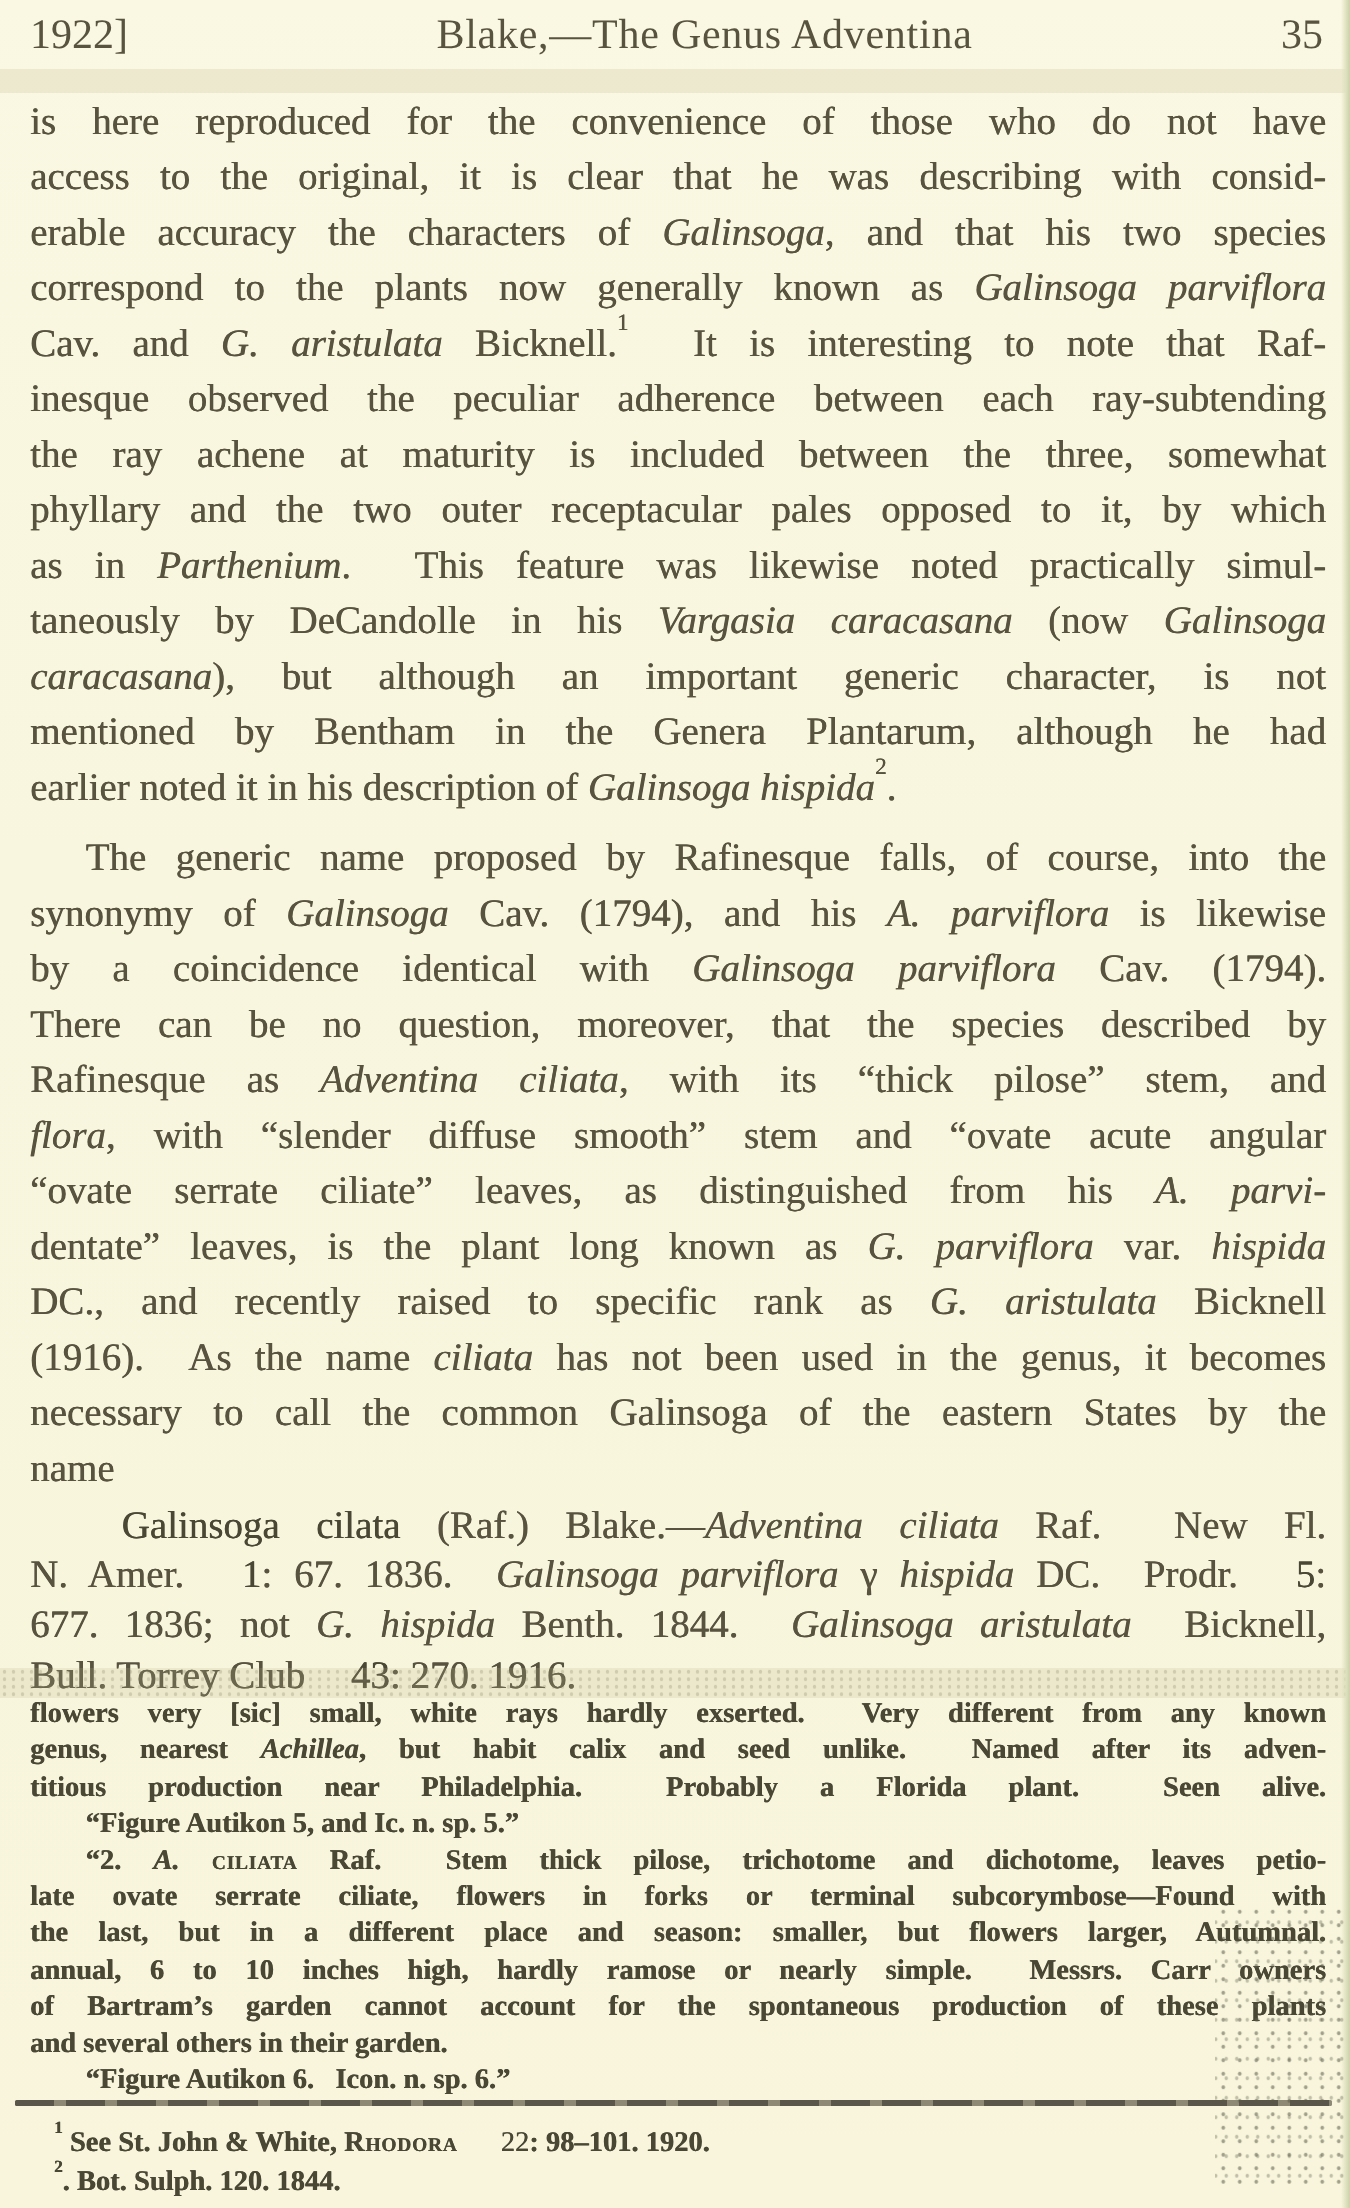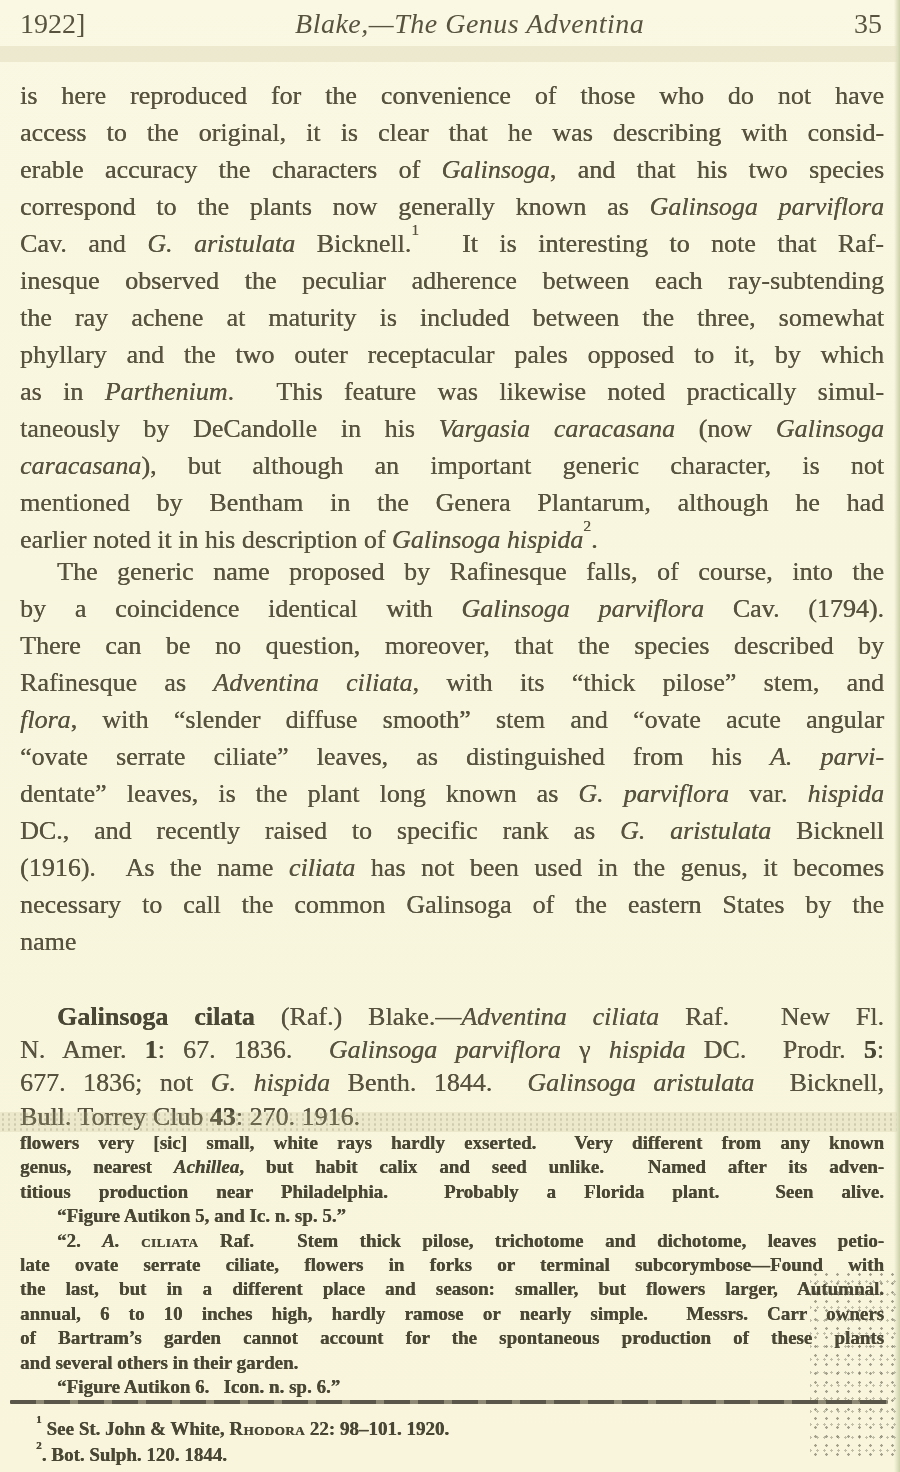--- a/index.html
+++ b/index.html
@@ -13,43 +13,43 @@
   .page{
     position:relative;width:900px;height:1472px;
     background:linear-gradient(180deg,#faf7e2 0%,var(--background) 40%,#f8f5dc 100%);
     overflow:hidden;color:var(--ink);
   }
   .header{
     position:absolute;top:8px;left:20px;right:18px;
     display:flex;justify-content:space-between;align-items:baseline;
     font-size:28px;color:var(--ink);
   }
-  .header .title{letter-spacing:.5px;font-style:italic;}
+  .header .title{letter-spacing:.5px;}
   .block{position:absolute;left:20px;width:864px;}
   .tline{
     text-align:justify;text-align-last:justify;text-justify:inter-word;
     text-shadow:0.3px 0 0 currentColor;
   }
   .tline.last{text-align-last:left;}
   .tline.indent{text-indent:37px;}
   .body-text{font-size:26px;line-height:37px;}
-  .para1{top:77px;}
+  .para1{top:62px;}
   .para2{top:553px;}
   .species{top:1000px;font-size:26px;line-height:33.2px;}
   .quote{top:1131px;font-size:19px;line-height:24.4px;font-weight:bold;color:var(--ink-dark);}
   .footnotes{top:1416px;font-size:19px;line-height:26px;font-weight:bold;color:var(--ink-dark);}
   .footnotes .tline{text-align:center;text-align-last:left;text-indent:16px;}
   .footnote-rule{
     position:absolute;top:1400px;left:10px;width:878px;height:4px;
     background:repeating-linear-gradient(90deg,#5a574a 0 26px,#8d8974 26px 34px);
     border-radius:1px;
   }
   sup{font-size:.6em;position:relative;top:-.45em;line-height:0;}
   i{}
-  b{font-weight:bold;color:var(--ink-dark);}
+  b{font-weight:normal;color:var(--ink-dark);margin-left:24px;}
   .smallcaps{font-variant:small-caps;letter-spacing:.5px;}
   .scan-band{position:absolute;left:0;width:100%;pointer-events:none;
     background:rgba(183,178,134,.20);}
   .band1{top:46px;height:16px;}
   .band2{top:1112px;height:20px;
     background-image:radial-gradient(circle,rgba(122,118,90,.25) 1px,transparent 1.4px);
     background-size:6px 5px;}
   .edge-strip{
     position:absolute;top:0;right:0;width:6px;height:100%;
     background:linear-gradient(90deg,rgba(205,210,170,0) 0%,var(--edge) 60%,#ccd1a8 100%);
@@ -89,20 +89,21 @@
       <div class="tline">phyllary and the two outer receptacular pales opposed to it, by which</div>
       <div class="tline">as in <i>Parthenium</i>.&nbsp; This feature was likewise noted practically simul-</div>
       <div class="tline">taneously by DeCandolle in his <i>Vargasia caracasana</i> (now <i>Galinsoga</i></div>
       <div class="tline"><i>caracasana</i>), but although an important generic character, is not</div>
       <div class="tline">mentioned by Bentham in the Genera Plantarum, although he had</div>
       <div class="tline last">earlier noted it in his description of <i>Galinsoga hispida</i><sup>2</sup>.</div>
     </div>
 
   <div class="block body-text para2">
       <div class="tline indent">The generic name proposed by Rafinesque falls, of course, into the</div>
+      <div class="tline">synonymy of <i>Galinsoga</i> Cav. (1794), and his <i>A. parviflora</i> is likewise</div>
       <div class="tline">by a coincidence identical with <i>Galinsoga parviflora</i> Cav. (1794).</div>
       <div class="tline">There can be no question, moreover, that the species described by</div>
       <div class="tline">Rafinesque as <i>Adventina ciliata</i>, with its “thick pilose” stem, and</div>
       <div class="tline"><i>flora</i>, with “slender diffuse smooth” stem and “ovate acute angular</div>
       <div class="tline">“ovate serrate ciliate” leaves, as distinguished from his <i>A. parvi-</i></div>
       <div class="tline">dentate” leaves, is the plant long known as <i>G. parviflora</i> var. <i>hispida</i></div>
       <div class="tline">DC., and recently raised to specific rank as <i>G. aristulata</i> Bicknell</div>
       <div class="tline">(1916).&nbsp; As the name <i>ciliata</i> has not been used in the genus, it becomes</div>
       <div class="tline">necessary to call the common Galinsoga of the eastern States by the</div>
       <div class="tline last">name</div>

